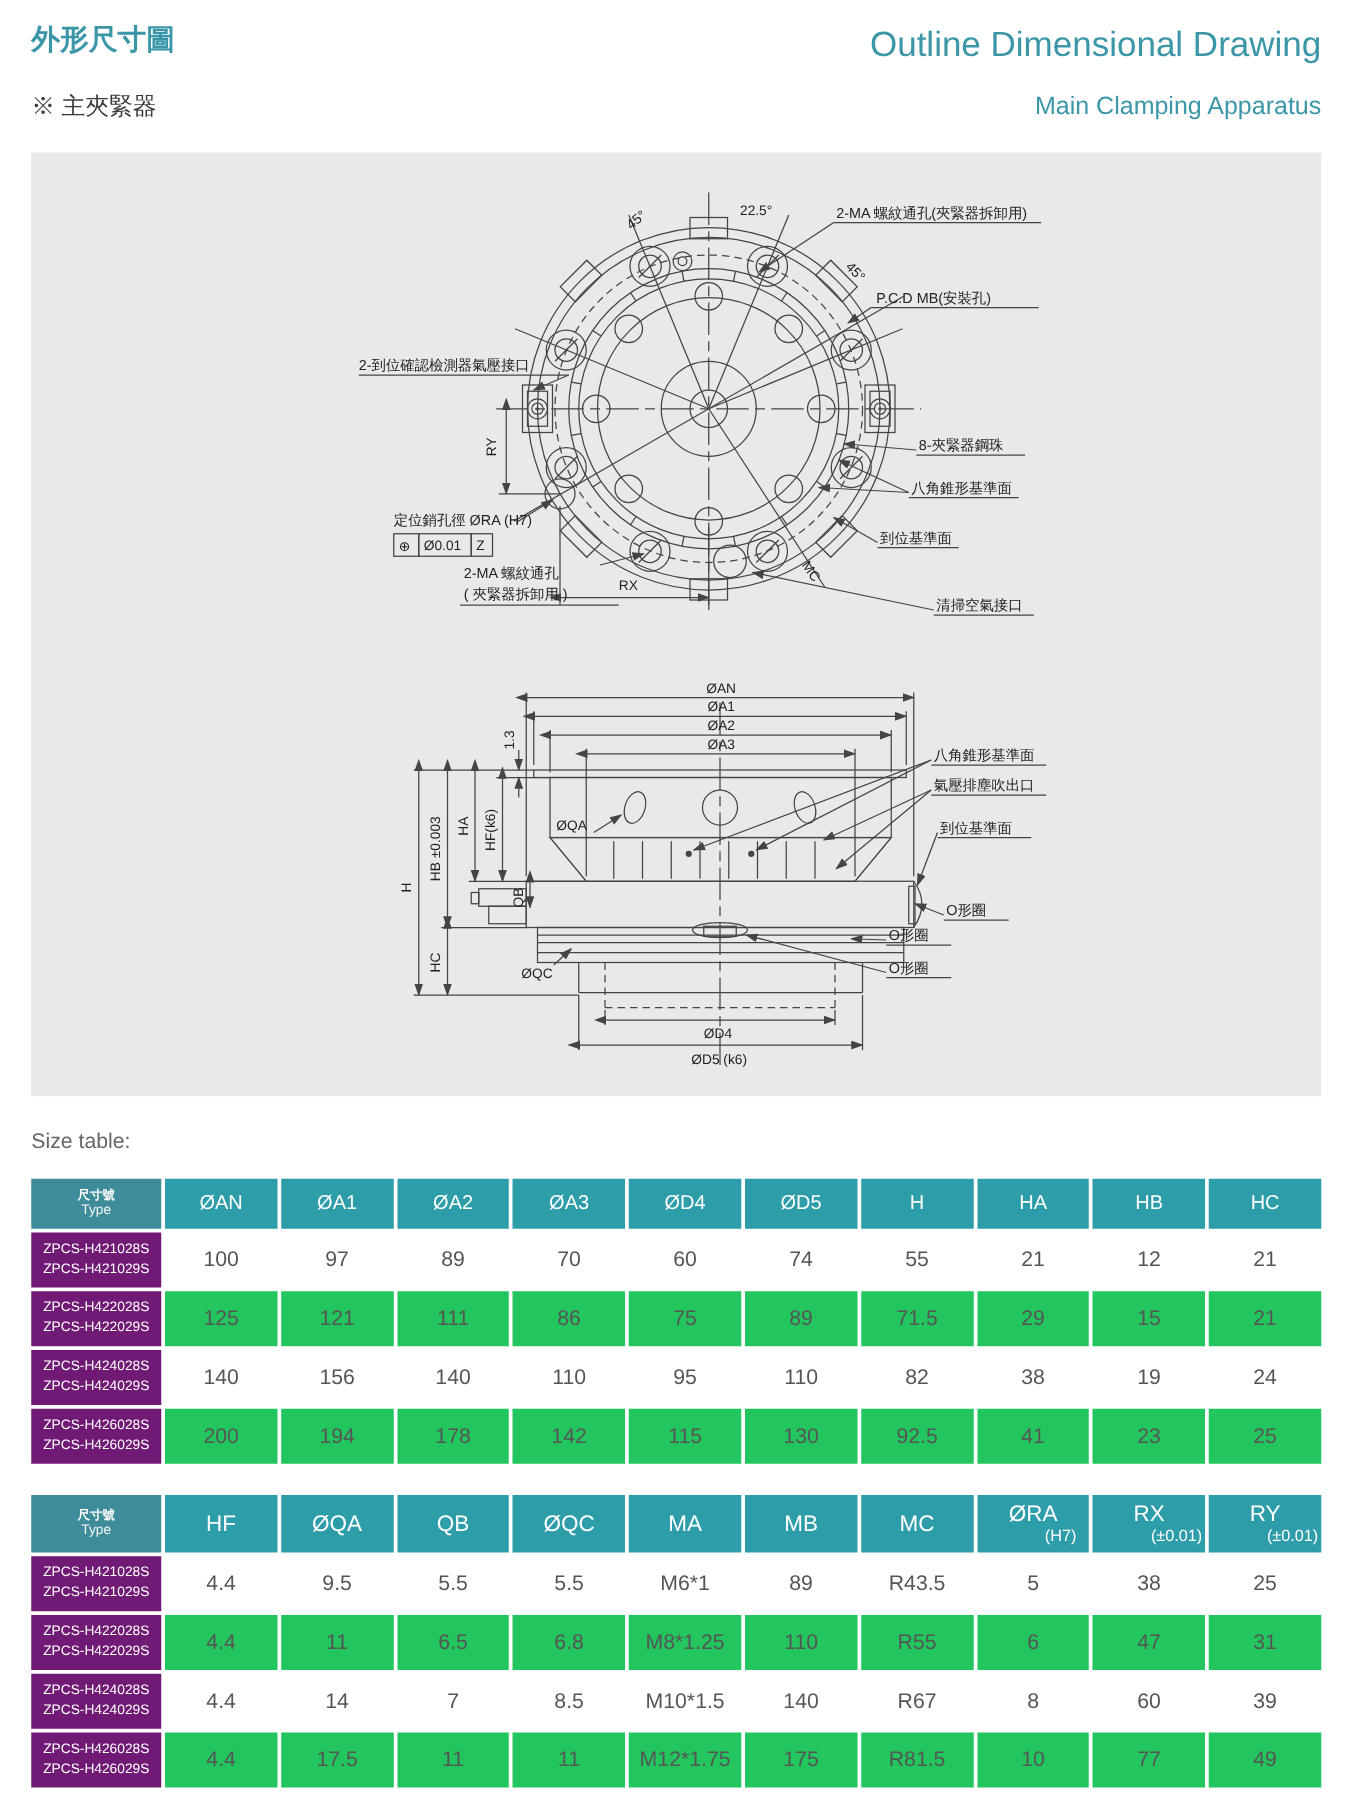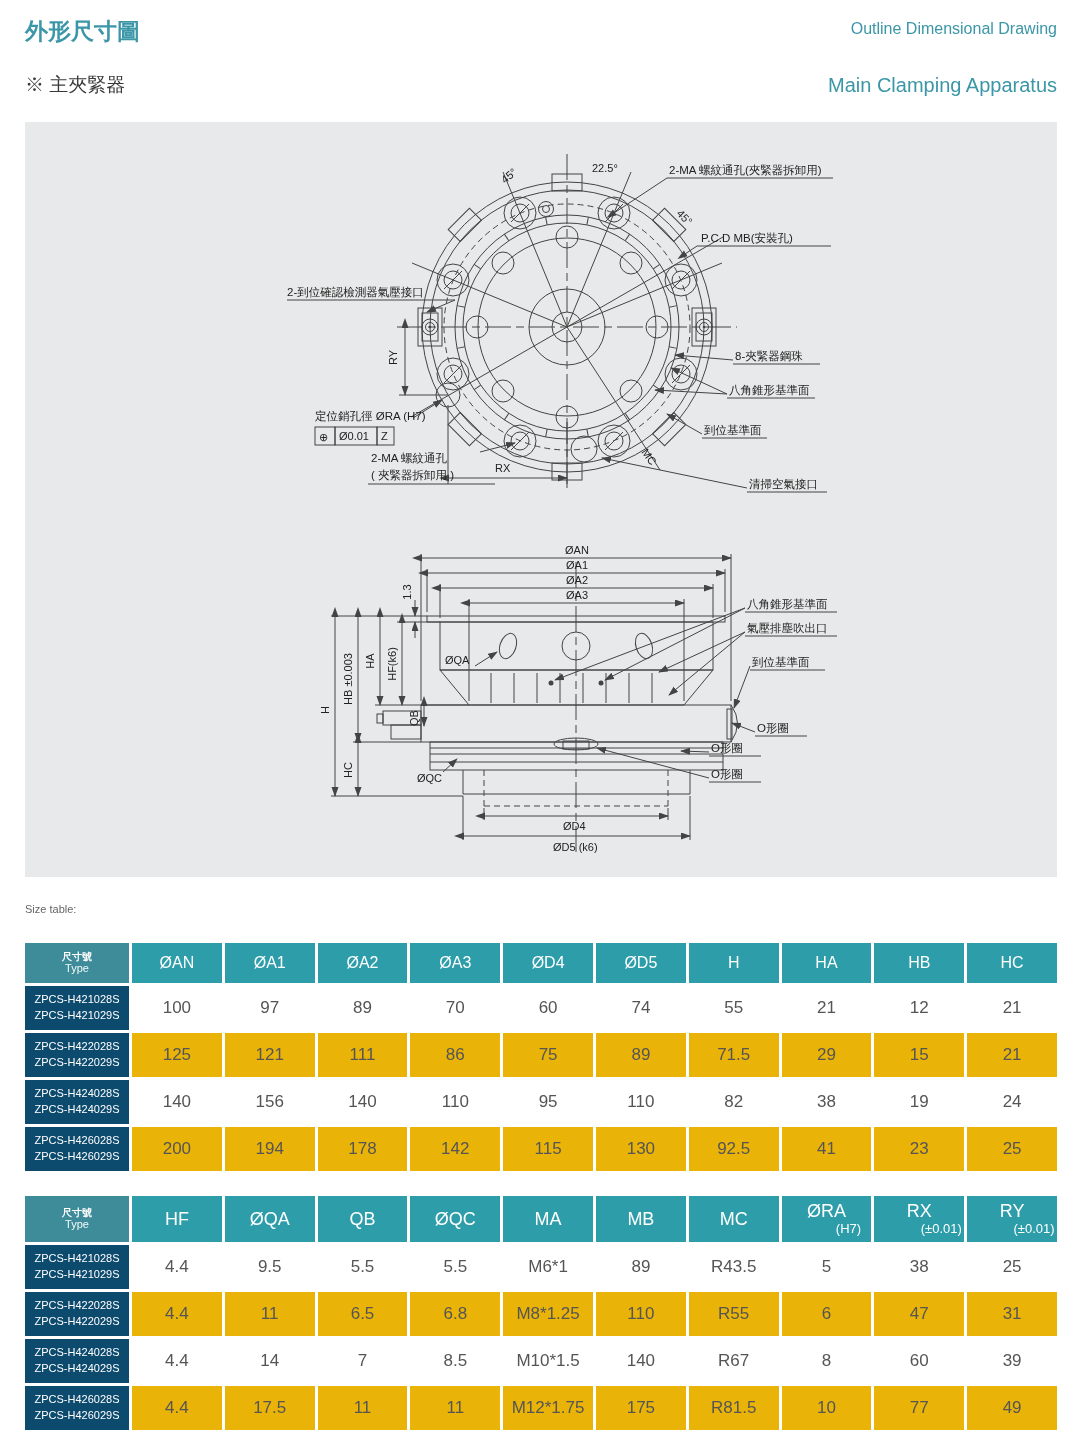--- a/index.html
+++ b/index.html
@@ -1,35 +1,35 @@
 <!DOCTYPE html>
 <html><head>
 <meta charset="utf-8">
 <style>
   html,body{margin:0;padding:0;background:#fff;}
   body{width:1082px;height:1446px;position:relative;font-family:"Liberation Sans",sans-serif;overflow:hidden;}
   .abs{position:absolute;}
   .title-zh{left:25px;top:16px;font-size:23px;font-weight:bold;color:#3B96A7;text-align:right;}
-  .title-en{right:25px;top:20px;font-size:16px;color:#3B96A7;}
+  .title-en{right:25px;top:20px;font-size:28px;color:#3B96A7;}
   .sub-zh{left:25px;top:72px;font-size:19px;color:#3a3a3a;}
   .sub-en{right:25px;top:74px;font-size:20px;color:#3B96A7;}
   .drawing{left:25px;top:122px;width:1032px;height:755px;background:#E8E9EA;}
-  .size-label{left:25px;top:903px;font-size:11px;color:#666;}
+  .size-label{left:25px;top:903px;font-size:17px;color:#666;}
   table.sizes{position:absolute;left:22px;width:1038px;border-collapse:separate;border-spacing:3px;table-layout:fixed;}
   #t1{top:940px;} #t2{top:1193px;}
   table.sizes th{background:#2D9DAA;color:#fff;font-weight:normal;text-align:center;vertical-align:middle;height:40px;padding:0;}
   #t2 th{height:46px;}
   table.sizes th.first{background:#3E8C99;}
   th .zh{display:block;font-size:10px;font-weight:bold;line-height:1.1;text-align:center;}
   th .en{display:block;font-size:11px;line-height:1.1;opacity:.95;}
   th .l1{display:block;font-size:18px;line-height:1.15;}
   th .l2{display:block;font-size:13px;line-height:1.15;margin-left:44px;}
   table.sizes td{height:44px;text-align:center;vertical-align:middle;font-size:17px;color:#555;background:#fff;padding:0;}
-  table.sizes tr.alt td{background:#eab308;}
-  table.sizes td.type, table.sizes tr.alt td.type{background:#0c4a6e;color:#fff;font-size:11px;line-height:1.45;}
+  table.sizes tr.alt td{background:#22c55e;}
+  table.sizes td.type, table.sizes tr.alt td.type{background:#701a75;color:#fff;font-size:11px;line-height:1.45;}
   td.type .tline{display:block;}
   svg text{font-family:"Liberation Sans",sans-serif;}
   .dim{font-size:11px;fill:#222;}
   .lbl{font-size:11.5px;fill:#222;}
   .geo{stroke:#444;stroke-width:1;fill:none;}
 </style>
 </head>
 <body>
 
 <div class="abs title-zh">外形尺寸圖</div>

